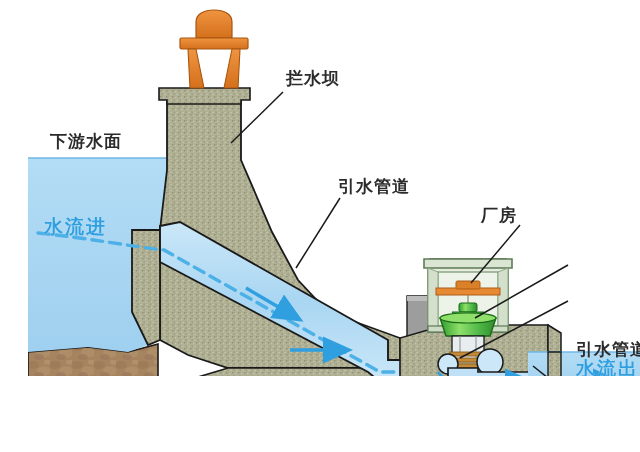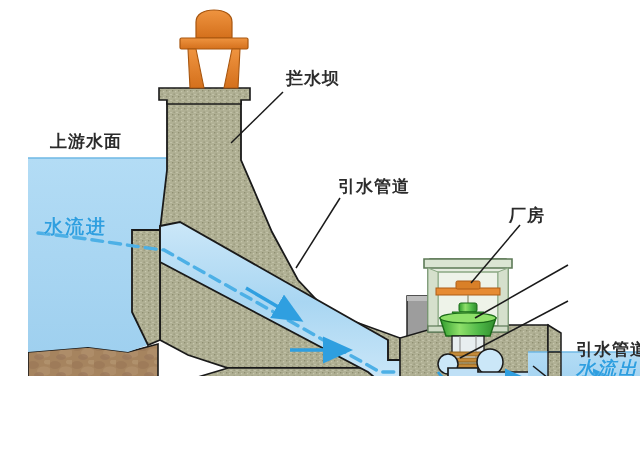--- a/index.html
+++ b/index.html
@@ -160,28 +160,28 @@
       <line x1="312" y1="198" x2="268" y2="268"></line>
       <line x1="492" y1="225" x2="443" y2="283"></line>
       <line x1="540" y1="265" x2="447" y2="318"></line>
       <line x1="540" y1="301" x2="432" y2="358"></line>
       <line x1="520" y1="378" x2="505" y2="366"></line>
     </g>
   </svg>
 
   <div class="lbl lbl-dark" style="left:258px;top:67px;">拦水坝</div>
 
-  <div class="lbl lbl-dark" style="left:22px;top:130px;">上游水面</div>
+  <div class="lbl lbl-dark" style="left:22px;top:130px;">下游水面</div>
 
   <div class="lbl lbl-dark" style="left:310px;top:175px;">引水管道</div>
 
   <div class="lbl lbl-blue" style="left:16px;top:214px;">水流进</div>
 
-  <div class="lbl lbl-dark" style="left:481px;top:204px;">厂房</div>
+  <div class="lbl lbl-dark" style="left:453px;top:204px;">厂房</div>
 
 
 
   <div class="lbl lbl-dark" style="left:548px;top:338px;">引水管道</div>
 
 
-  <div class="lbl lbl-blue" style="left:548px;top:356px;font-style:italic;">水流出</div>
+  <div class="lbl lbl-blue" style="left:548px;top:356px;">水流出</div>
 
 </div>
 
 </body></html>

